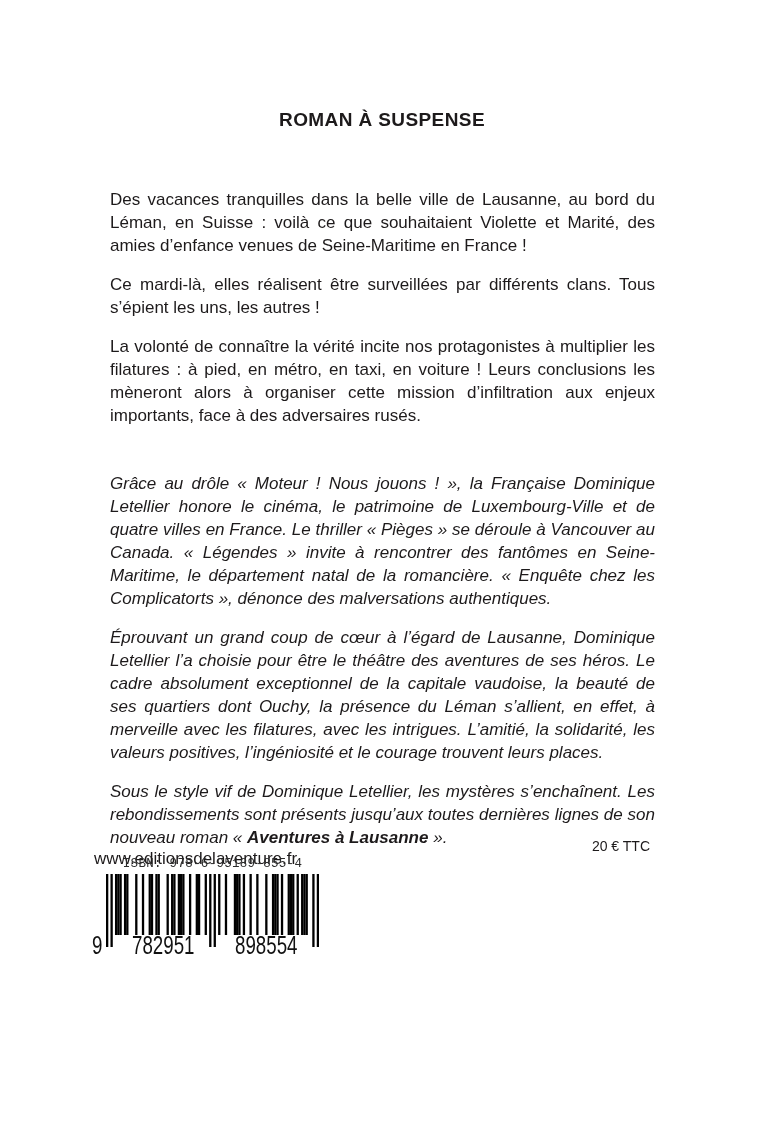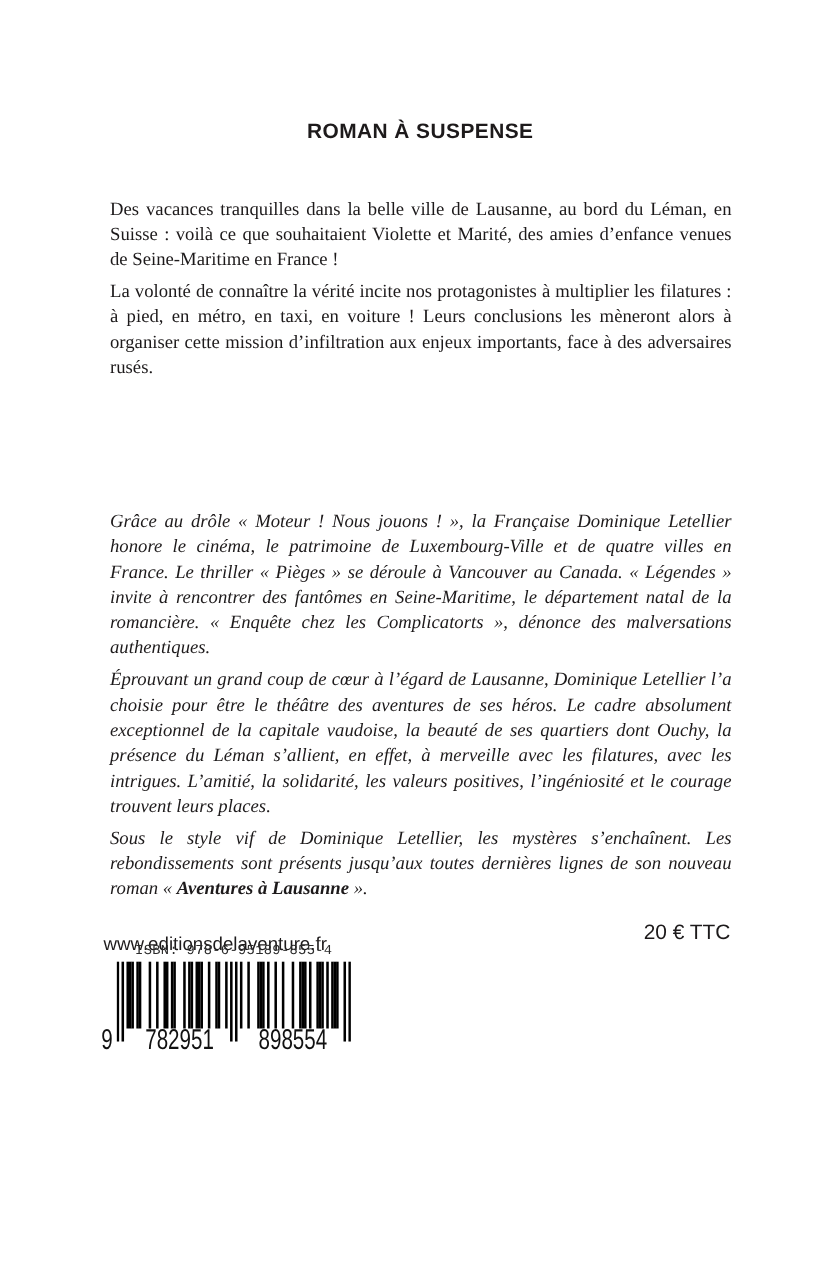--- a/index.html
+++ b/index.html
@@ -17,32 +17,32 @@
     position: absolute; top: 96px; left: 0; width: 100%;
     text-align: center;
     font-size: 19px; font-weight: bold; letter-spacing: 0.4px;
   }
 
   .textblock {
     position: absolute; left: 94px; width: 577px;
     font-size: 17px; line-height: 23px;
     text-align: justify;
   }
-  .textblock p { margin: 6px; font-family: Liberation Serif, serif; }
+  .textblock p { margin: 16px; }
   .synopsis { top: 172px; }
   .author-note { top: 456px; font-style: italic; }
   .author-note strong { font-weight: bold; }
 
   .website {
     position: absolute; left: 94px; top: 849px;
     font-size: 17px;
   }
   .price {
-    position: absolute; right: 100px; top: 838px;
-    font-size: 19px;
+    position: absolute; right: 114px; top: 838px;
+    font-size: 14px;
   }
 
   .barcode-block {
     position: absolute; left: 92px; top: 856px;
     width: 242px; height: 108px;
   }
   .isbn-label {
     position: absolute; left: 14px; top: 1px; width: 213px;
     text-align: center;
     font-family: "Liberation Mono", monospace;
@@ -63,20 +63,21 @@
 </style>
 </head>
 <body>
 
 <div class="page">
 
   <h1 class="genre">ROMAN À SUSPENSE</h1>
 
   <section class="textblock synopsis">
     <p>Des vacances tranquilles dans la belle ville de Lausanne, au bord du Léman, en Suisse&nbsp;: voilà ce que souhaitaient Violette et Marité, des amies d’enfance venues de Seine-Maritime en France&nbsp;!</p>
+    <p>Ce mardi-là, elles réalisent être surveillées par différents clans. Tous s’épient les uns, les autres&nbsp;!</p>
     <p>La volonté de connaître la vérité incite nos protagonistes à multiplier les filatures&nbsp;: à pied, en métro, en taxi, en voiture&nbsp;! Leurs conclusions les mèneront alors à organiser cette mission d’infiltration aux enjeux importants, face à des adversaires rusés.</p>
   </section>
 
   <section class="textblock author-note">
     <p>Grâce au drôle «&nbsp;Moteur&nbsp;! Nous jouons&nbsp;!&nbsp;», la Française Dominique Letellier honore le cinéma, le patrimoine de Luxembourg-Ville et de quatre villes en France. Le thriller «&nbsp;Pièges&nbsp;» se déroule à Vancouver au Canada. «&nbsp;Légendes&nbsp;» invite à rencontrer des fantômes en Seine-Maritime, le département natal de la romancière. «&nbsp;Enquête chez les Complicatorts&nbsp;», dénonce des malversations authentiques.</p>
     <p>Éprouvant un grand coup de cœur à l’égard de Lausanne, Dominique Letellier l’a choisie pour être le théâtre des aventures de ses héros. Le cadre absolument exceptionnel de la capitale vaudoise, la beauté de ses quartiers dont Ouchy, la présence du Léman s’allient, en effet, à merveille avec les filatures, avec les intrigues. L’amitié, la solidarité, les valeurs positives, l’ingéniosité et le courage trouvent leurs places.</p>
     <p><span>Sous le style vif de Dominique Letellier, les mystères s’enchaînent. Les rebondissements sont présents jusqu’aux toutes dernières lignes de son nouveau roman «&nbsp;</span><strong>Aventures à Lausanne</strong><span>&nbsp;».</span></p>
   </section>
 
   <div class="website">www.editionsdelaventure.fr</div>

